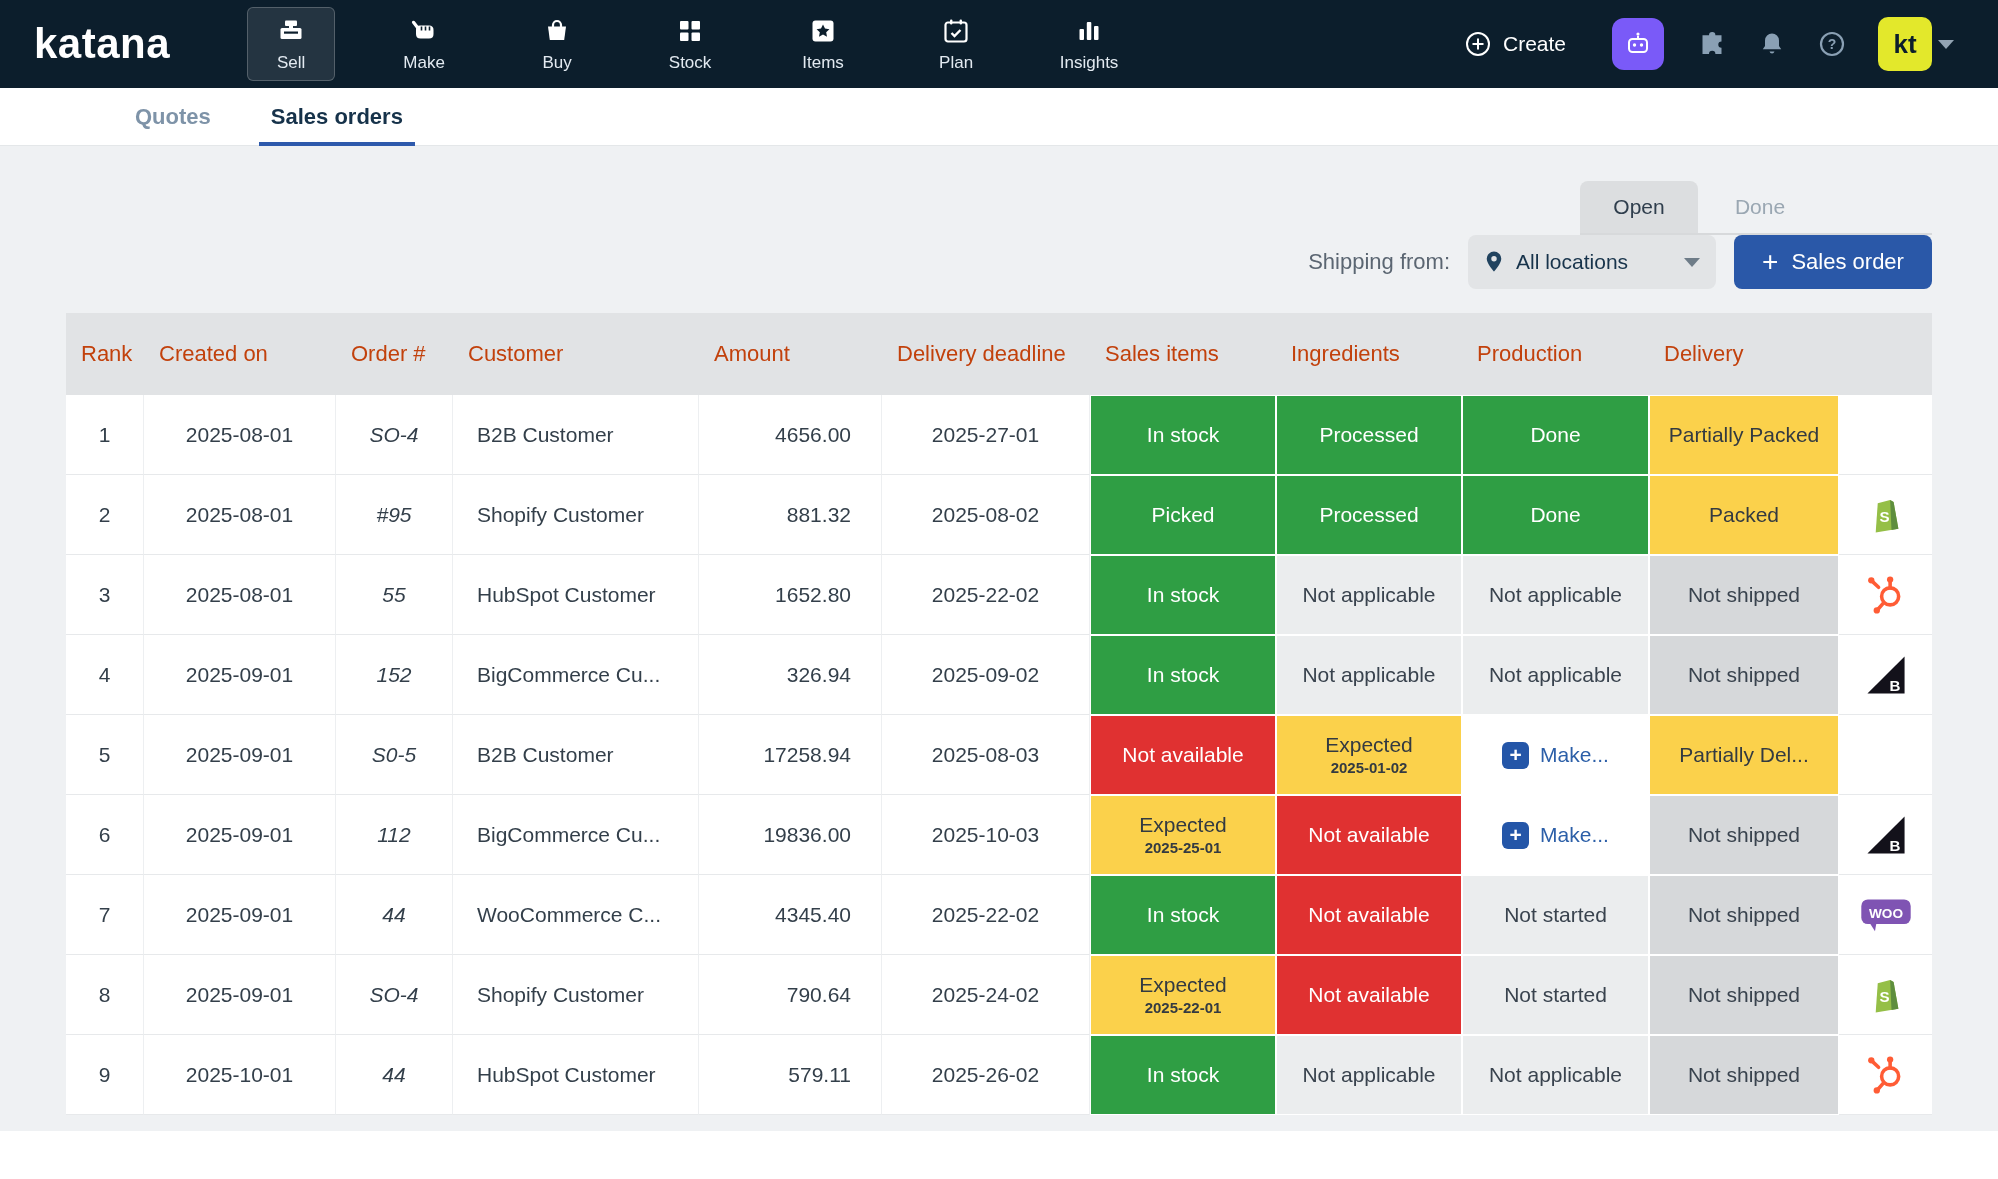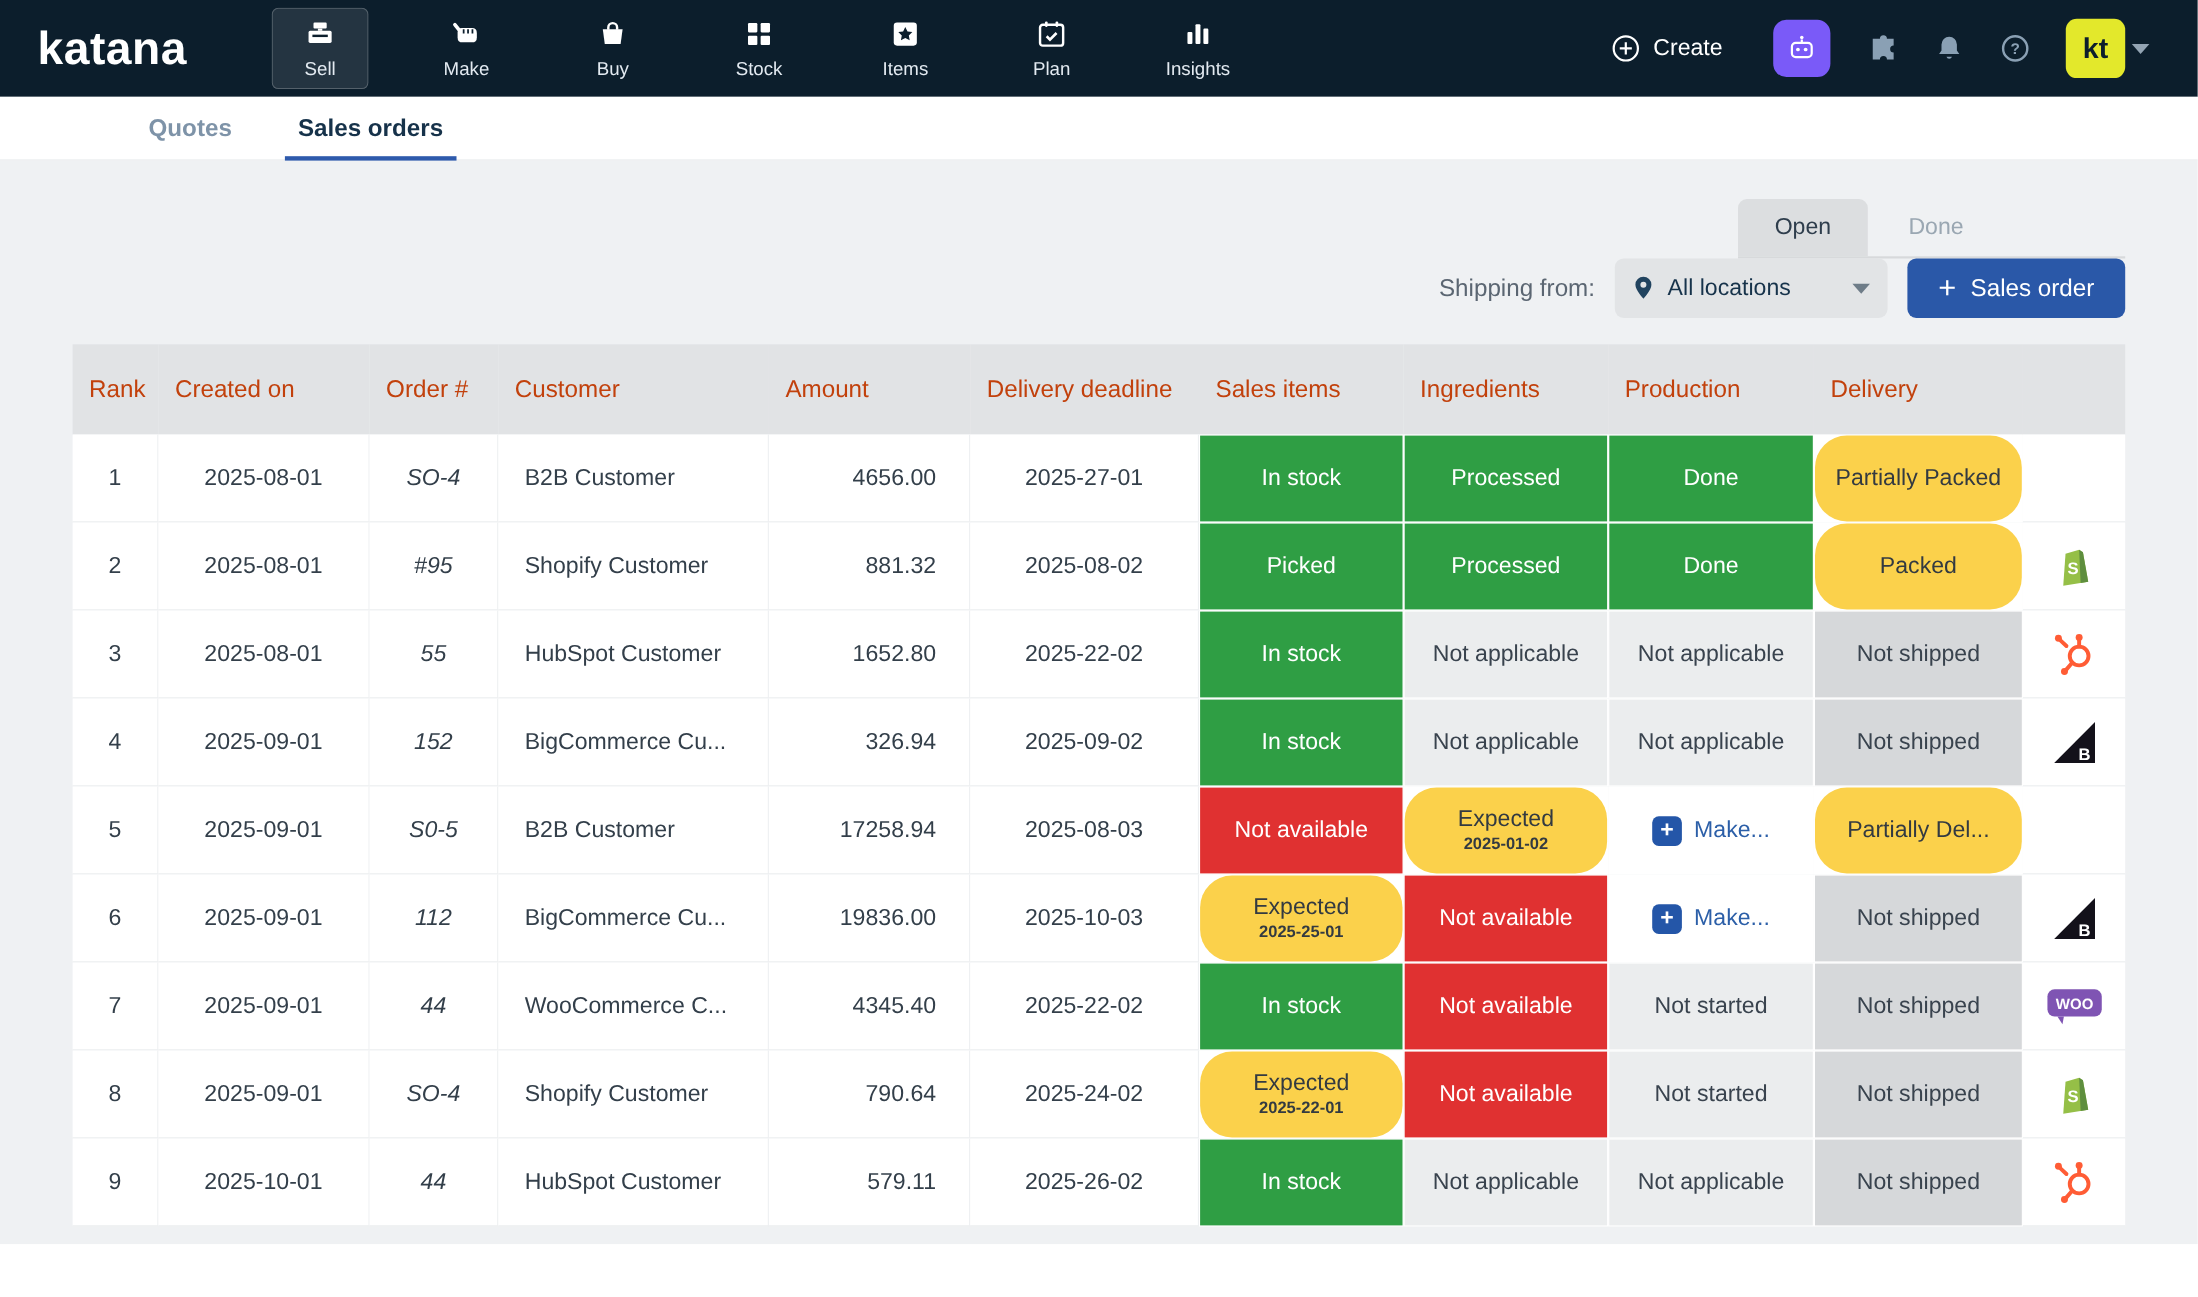--- a/index.html
+++ b/index.html
@@ -68,21 +68,21 @@
   .c-order{text-align:center;color:#2c5fa8;cursor:pointer;font-style:italic;}
   .c-customer{padding-left:24px;}
   .c-amount{text-align:right;padding-right:30px;}
   .c-deadline{text-align:center;color:#e03131;}
   .c-status{padding:1px;}
   .blk{height:78px;display:flex;flex-direction:column;align-items:center;justify-content:center;
     font-size:21px;line-height:1.15;}
   .blk .sub{font-size:15px;font-weight:700;margin-top:2px;}
   .v-success{background:#2f9e44;color:#ffffff;}
   .v-danger{background:#e03131;color:#ffffff;}
-  .v-warning{background:#fbd14b;color:#333a41;border-radius:29px;}
+  .v-warning{background:#fbd14b;color:#333a41;}
   .v-muted{background:#ebedee;color:#39434e;}
   .v-dim{background:#d6d8da;color:#39434e;}
   .v-make{background:#ffffff;color:#2c5fa8;flex-direction:row;cursor:pointer;}
   .plusbox{width:27px;height:27px;border-radius:6px;background:#2456a8;color:#ffffff;display:flex;
     align-items:center;justify-content:center;font-size:21px;font-weight:700;margin-right:11px;}
   .plat-wrap{display:flex;align-items:center;justify-content:center;}
 </style>
 </head>
 <body>
 

